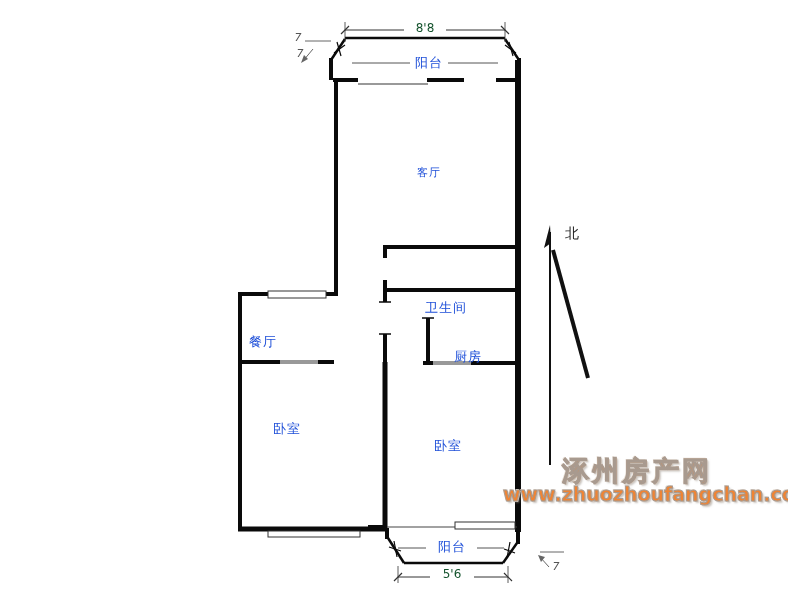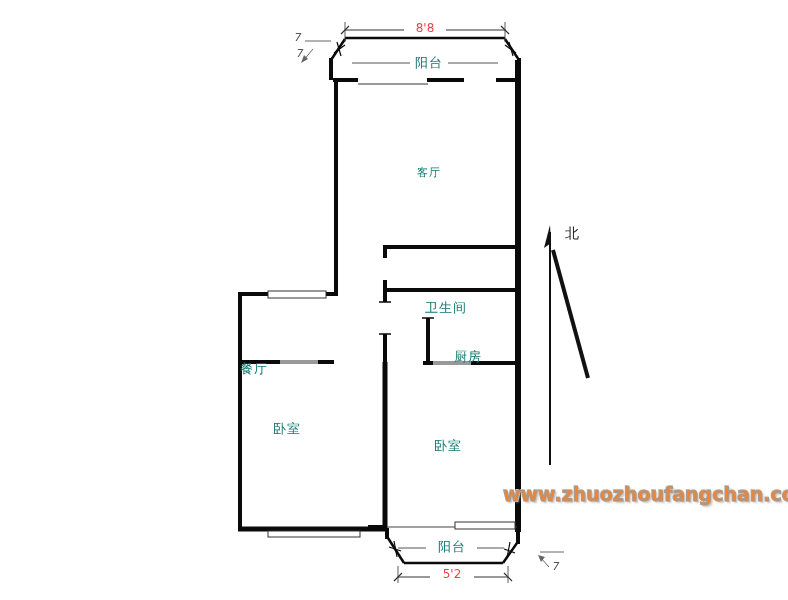--- a/index.html
+++ b/index.html
@@ -3,27 +3,27 @@
 <meta charset="utf-8">
 <style>
   html,body{margin:0;padding:0;background:#fff;}
   .stage{
     position:relative;width:788px;height:600px;background:#ffffff;overflow:hidden;
     font-family:"DejaVu Sans","Liberation Sans",sans-serif;
   }
   .stage svg{position:absolute;left:0;top:0;}
   .lbl{
     position:absolute;transform:translate(-50%,-50%);
-    color:#0f766e;font-size:13px;white-space:nowrap;line-height:1;
+    color:#1d4ed8;font-size:13px;white-space:nowrap;line-height:1;
     letter-spacing:1px;
   }
   .lbl.big{font-size:11px;}
   .dim{
     position:absolute;transform:translate(-50%,-50%);
-    color:#ef4444;font-size:12px;white-space:nowrap;line-height:1;background:#fff;padding:0 2px;
+    color:#14532d;font-size:12px;white-space:nowrap;line-height:1;background:#fff;padding:0 2px;
   }
   .mark7{
     position:absolute;transform:translate(-50%,-50%);
     color:#555;font-size:11px;line-height:1;font-style:italic;
   }
   .north-label{
     position:absolute;transform:translate(-50%,-50%);
     color:#222;font-size:14px;line-height:1;
   }
   .wm{
@@ -144,30 +144,31 @@
     <g>
       <path d="M550 232 V465" stroke="#111" stroke-width="2" fill="none"></path>
       <polygon points="550,225 544,248 551,243" fill="#111" stroke="none"></polygon>
       <path d="M553 250 L588 378" stroke="#111" stroke-width="4" fill="none"></path>
     </g>
   </svg>
 
   <div class="lbl" style="left:429px;top:62px;">阳台</div>
   <div class="lbl big" style="left:429px;top:172px;">客厅</div>
   <div class="lbl" style="left:446px;top:271px;margin-top:36px;">卫生间</div>
-  <div class="lbl" style="left:254px;top:341px;margin-top:27px;">餐厅</div>
+  <div class="lbl" style="left:263px;top:341px;">餐厅</div>
   <div class="lbl" style="left:468px;top:338px;margin-top:18px;">厨房</div>
   <div class="lbl" style="left:287px;top:428px;">卧室</div>
   <div class="lbl" style="left:448px;top:445px;">卧室</div>
   <div class="lbl" style="left:452px;top:546px;">阳台</div>
 
   <div class="dim" style="left:425px;top:28px;">8'8</div>
-  <div class="dim" style="left:452px;top:574px;">5'2</div>
+  <div class="dim" style="left:452px;top:574px;">5'6</div>
 
   <div class="mark7" style="left:298px;top:37px;">7</div>
   <div class="mark7" style="left:300px;top:53px;">7</div>
   <div class="mark7" style="left:556px;top:566px;">7</div>
 
   <div class="north-label" style="left:572px;top:233px;">北</div>
 
+  <div class="wm wm1">涿州房产网</div>
   <div class="wm wm2">www.zhuozhoufangchan.com</div>
 
 </div>
 
 </body></html>

